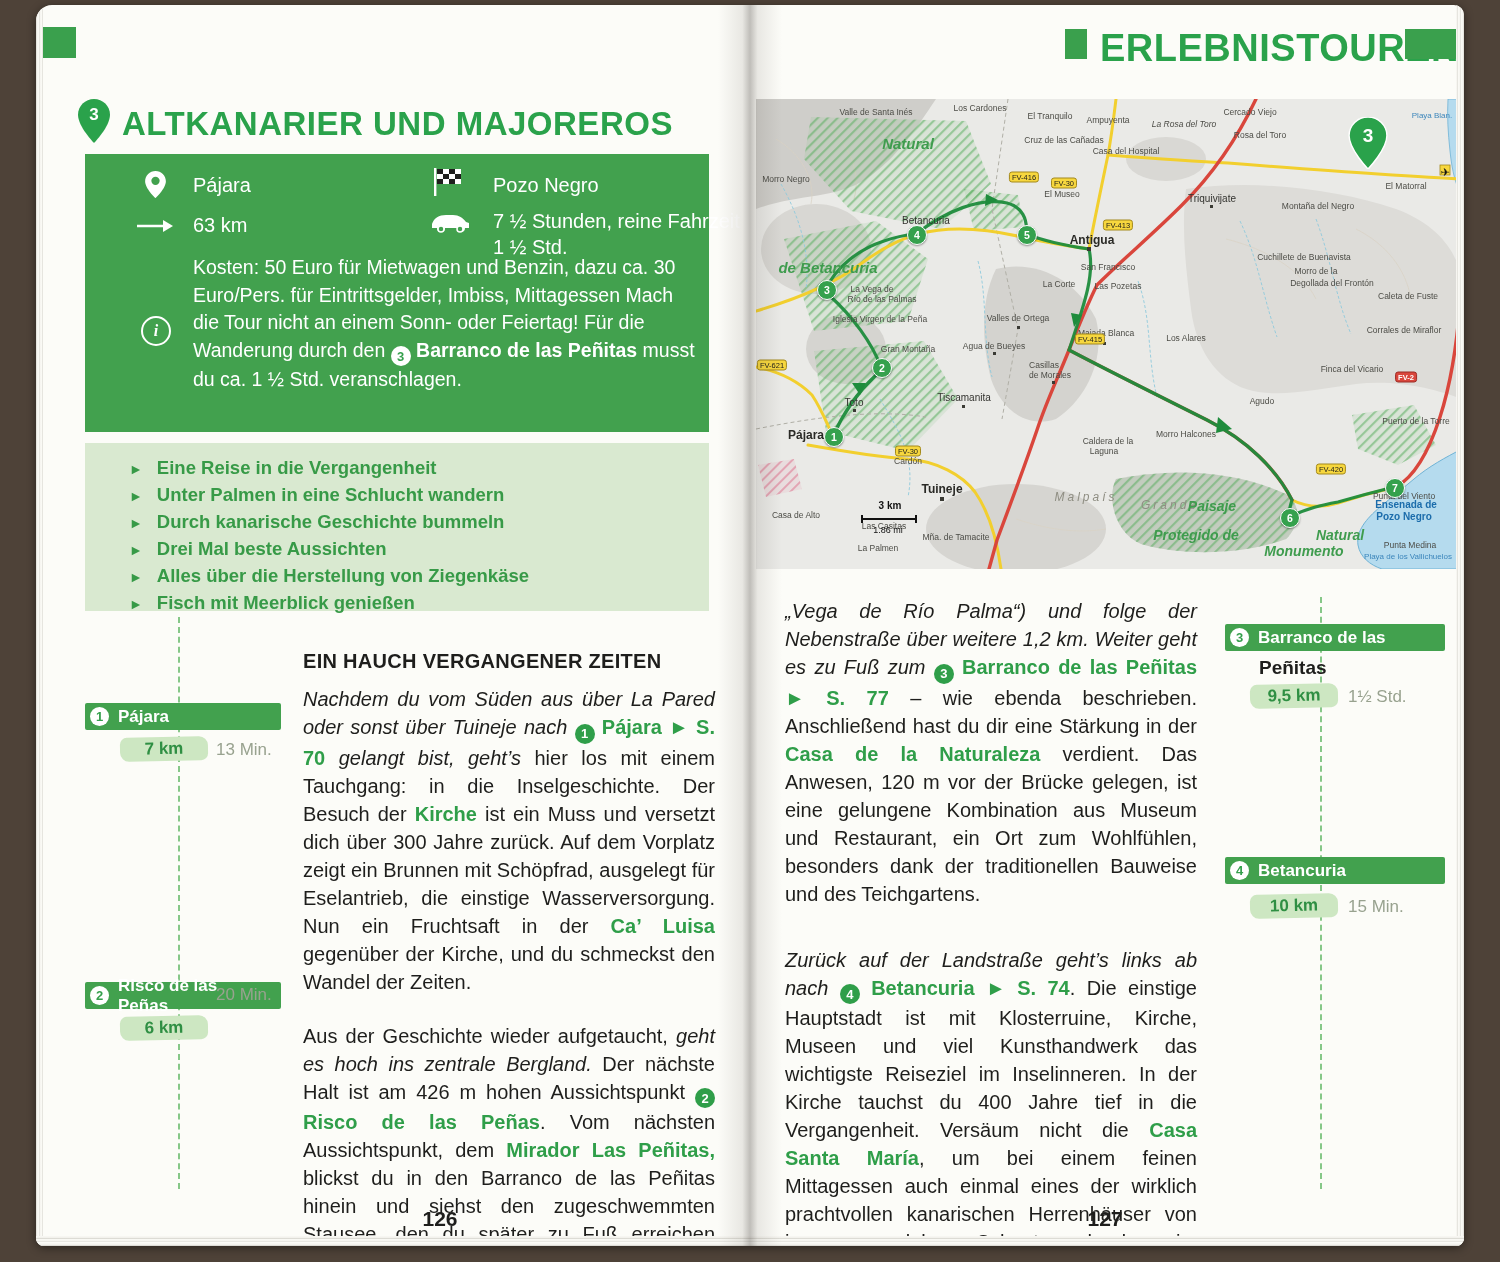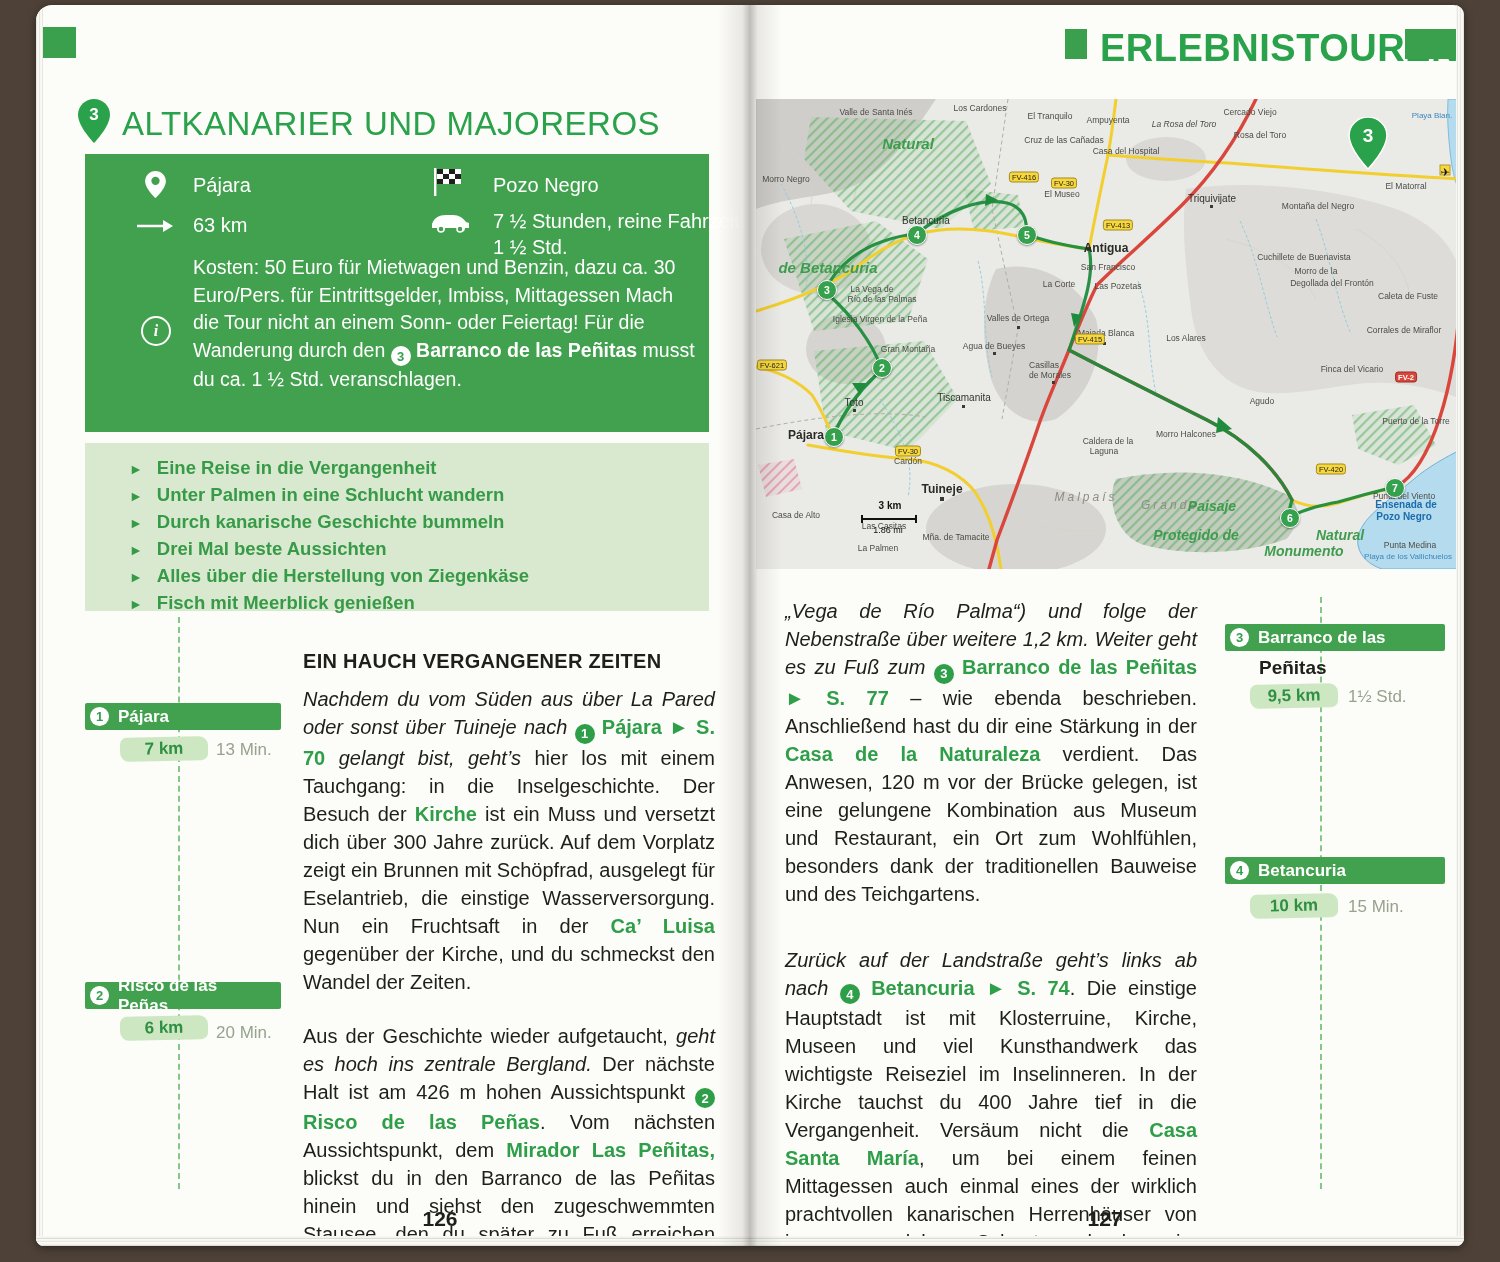--- a/index.html
+++ b/index.html
@@ -19,21 +19,21 @@
   
   :root{
     --green:#3aa04d; --green-dark:#2f8f43; --green-link:#2f9e49;
     --light-green:#d9e9d0; --brush:#cde7c2; --ink:#1e1e1c; --gray-time:#98a28f;
   }
 
   
   .corner-tab{left:0;top:22px;width:40px;height:31px;background:var(--green);}
   .tour-pin{left:42px;top:94px;width:32px;height:44px;}
   .tour-pin .num{position:absolute;left:0;top:6px;width:32px;text-align:center;color:#fff;font-weight:bold;font-size:17px;}
-  .tour-title{left:86px;top:100px;width:600px;font-size:33px;font-weight:normal;color:#2aa24b;letter-spacing:.5px;}
+  .tour-title{left:86px;top:100px;width:600px;font-size:33px;font-weight:bold;color:#2aa24b;letter-spacing:.5px;}
 
   .fact-box{left:49px;top:149px;width:624px;height:278px;background:#42a14e;color:#fff;}
   .fact-label{position:absolute;font-size:20px;color:#fff;white-space:nowrap;}
   .fact-duration{position:absolute;font-size:20px;line-height:26px;width:250px;}
   .info-icon{position:absolute;width:26px;height:26px;border:2.5px solid #fff;border-radius:50%;color:#fff;
     display:flex;align-items:center;justify-content:center;font-weight:bold;font-size:16px;font-family:"Liberation Serif",serif;font-style:italic;}
   .info-text{position:absolute;left:108px;top:100px;width:508px;font-size:19.5px;line-height:27.5px;color:#fff;}
 
   .hl-box{left:49px;top:438px;width:624px;height:168px;background:var(--light-green);}
   .hl-list{list-style:none;margin:0;padding:12px 20px 0 44px;}
@@ -182,21 +182,21 @@
         <span>Pájara</span>
       </div>
       <div class="abs brush" style="left:84px;top:732px;width:88px;">7 km</div>
       <div class="abs time-label" style="left:180px;top:735px;">13 Min.</div>
 
       <div class="abs station-bar" style="left:49px;top:977px;width:196px;">
         <span class="badge-circle">2</span>
         <span>Risco de las Peñas</span>
       </div>
       <div class="abs brush" style="left:84px;top:1011px;width:88px;">6 km</div>
-      <div class="abs time-label" style="left:180px;top:1018px;">20 Min.</div>
+      <div class="abs time-label" style="left:180px;top:980px;">20 Min.</div>
 
       <div class="abs article" style="left:267px;top:642px;width:412px;">
         <h3>EIN HAUCH VERGANGENER ZEITEN</h3>
         <p><span class="rt-i">Nachdem du vom Süden aus über La Pared oder sonst über Tuineje nach </span><span class="rt-bg">1</span><span class="rt-g"> Pájara ► S. 70 </span><span class="rt-i">gelangt bist, geht’s </span><span class="rt-n">hier los mit einem Tauchgang: in die Inselgeschichte. Der Besuch der </span><span class="rt-g">Kirche</span><span class="rt-n"> ist ein Muss und versetzt dich über 300 Jahre zurück. Auf dem Vorplatz zeigt ein Brunnen mit Schöpfrad, ausgelegt für Eselantrieb, die einstige Wasserversorgung. Nun ein Fruchtsaft in der </span><span class="rt-g">Ca’ Luisa</span><span class="rt-n"> gegenüber der Kirche, und du schmeckst den Wandel der Zeiten.</span></p>
         <p><span class="rt-n">Aus der Geschichte wieder aufgetaucht, </span><span class="rt-i">geht es hoch ins zentrale Bergland. </span><span class="rt-n">Der nächste Halt ist am 426 m hohen Aussichtspunkt </span><span class="rt-bg">2</span><span class="rt-g"> Risco de las Peñas</span><span class="rt-n">. Vom nächsten Aussichtspunkt, dem </span><span class="rt-g">Mirador Las Peñitas,</span><span class="rt-n"> blickst du in den Barranco de las Peñitas hinein und siehst den zugeschwemmten Stausee, den du später zu Fuß erreichen wirst. Jenseits davon ist als winziger weißer Kubus die Kapelle Ermita de la Peña zu erkennen. Die Fahrt bergab führt nach Vega de Río Palmas </span></p>
       </div>
 
       <div class="abs page-num" style="left:354px;top:1202px;">126</div>
       <div class="edge-left"></div>
       <div class="edge-bottom"></div>
@@ -303,21 +303,21 @@
             <line x1="106" y1="420" x2="160" y2="420"></line>
               <line x1="106" y1="416" x2="106" y2="424"></line>
               <line x1="160" y1="416" x2="160" y2="424"></line>
           </g>
         </svg>
 
         <div class="map-label-layer">
             <span class="ml ml-park" style="left: 152px; top: 44px;">Natural</span>
             <span class="ml ml-park" style="left: 72px; top: 168px;">de Betancuria</span>
             <span class="ml ml-village" style="left: 170px; top: 121px;">Betancuria</span>
-            <span class="ml ml-town" style="left: 350px; top: 141px; margin-top: 8px;">Antigua</span>
+            <span class="ml ml-town" style="left: 336px; top: 141px;">Antigua</span>
             <span class="ml ml-town" style="left: 50px; top: 336px;">Pájara</span>
             <span class="ml ml-village" style="left: 98px; top: 303px;">Toto</span>
             <span class="ml ml-town" style="left: 186px; top: 390px;">Tuineje</span>
             <span class="ml ml-village" style="left: 208px; top: 298px;">Tiscamanita</span>
             <span class="ml ml-village" style="left: 456px; top: 99px;">Triquivijate</span>
             <span class="ml ml-tiny" style="left: 120px; top: 13px;">Valle de Santa Inés</span>
             <span class="ml ml-tiny" style="left: 224px; top: 9px;">Los Cardones</span>
             <span class="ml ml-tiny" style="left: 294px; top: 17px;">El Tranquilo</span>
             <span class="ml ml-tiny" style="left: 352px; top: 21px;">Ampuyenta</span>
             <span class="ml ml-tiny" style="left: 308px; top: 41px;">Cruz de las Cañadas</span>

